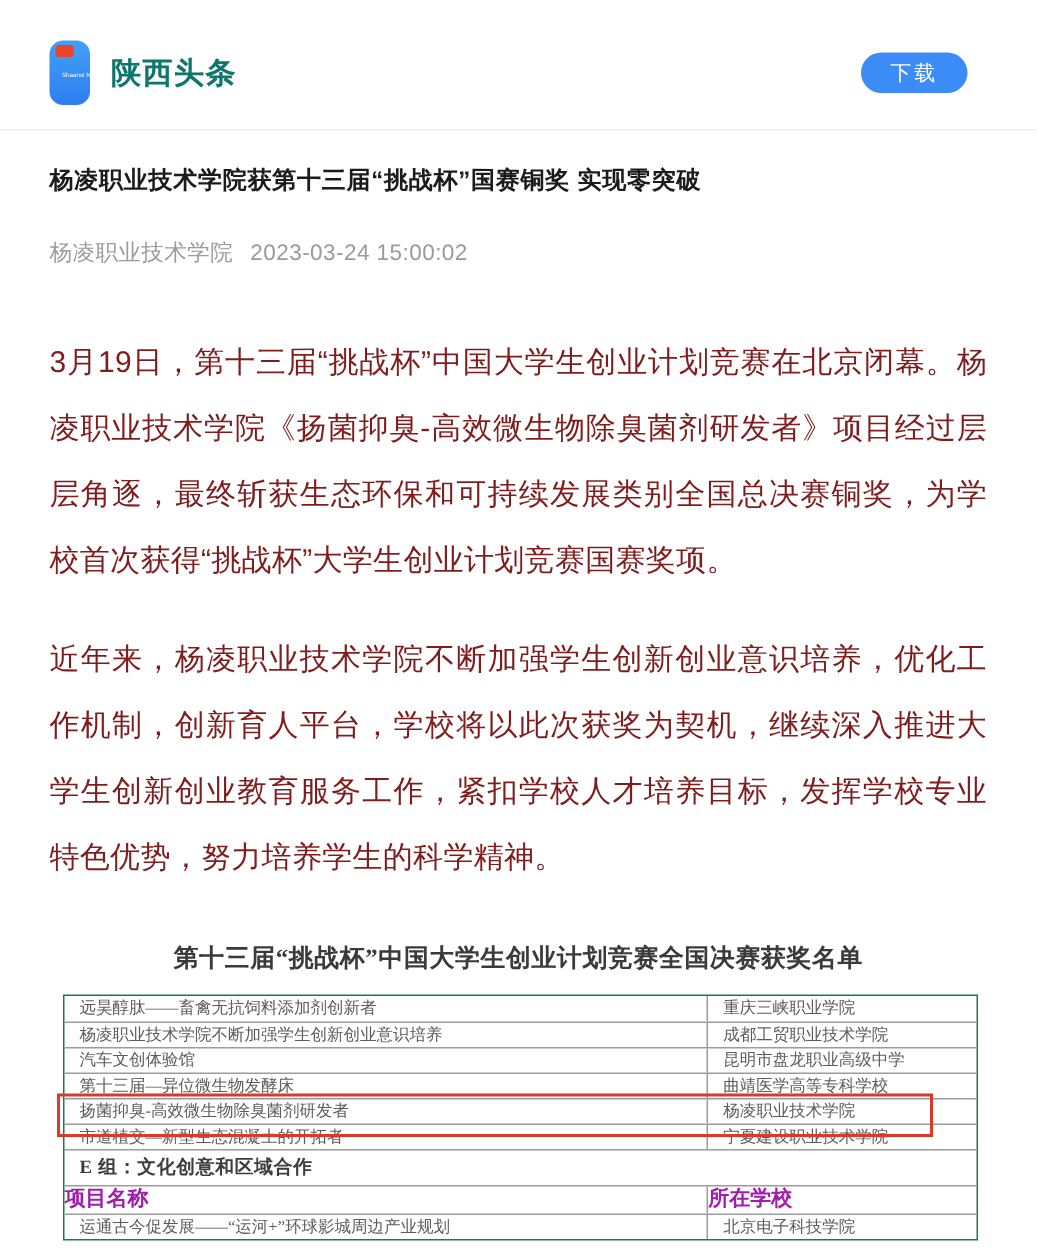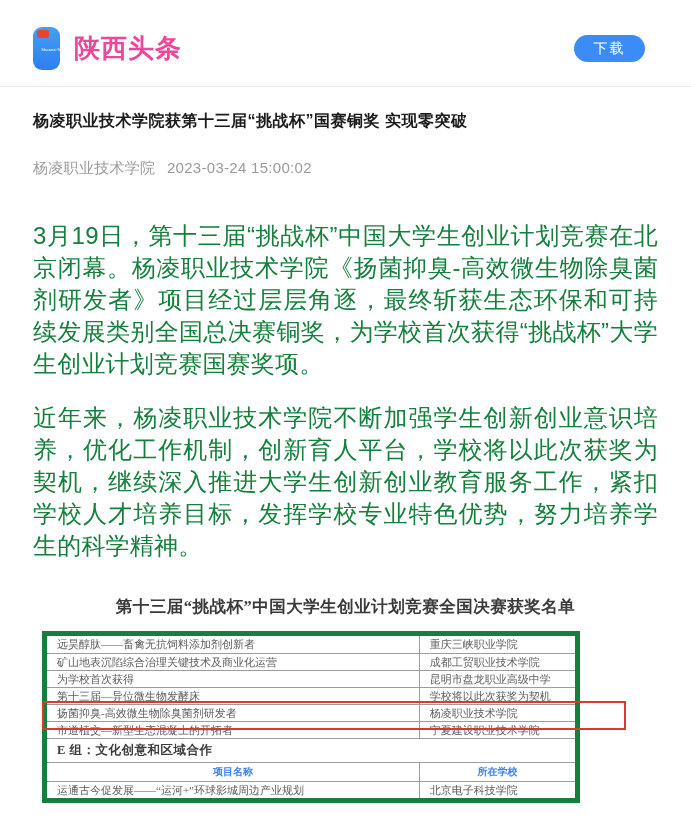--- a/index.html
+++ b/index.html
@@ -15,60 +15,60 @@
     background:#fff;
   }
   .logo{
     width:27px;height:43px;border-radius:9px;position:relative;flex:0 0 auto;
     background:linear-gradient(180deg,#42a0f5 0%,#2f7df0 100%);
     display:flex;align-items:center;justify-content:center;
   }
   .logo .zh{color:#fff;font-weight:bold;font-size:15px;line-height:15px;letter-spacing:1px;margin-top:3px;}
   .logo .en{color:#fff;font-size:8px;line-height:8px;transform:scale(0.52);transform-origin:center;white-space:nowrap;margin-top:2px;}
   .logo .badge{position:absolute;top:3px;left:4px;width:12px;height:8px;background:#e8452c;border-radius:2px;}
-  .site-name{margin-left:14px;font-size:26px;font-weight:600;color:#ec4899;letter-spacing:1px;}
+  .site-name{margin-left:14px;font-size:20px;font-weight:600;color:#0f766e;letter-spacing:1px;}
   .dl-btn{
     margin-left:auto;width:71px;height:27px;border-radius:14px;background:#3c8cf8;
     color:#fff;font-size:14px;display:flex;align-items:center;justify-content:center;
     letter-spacing:2px;cursor:pointer;border:none;
   }
   
   .article{padding:0 33px;}
   .title{
     margin:14px 0 0;font-size:16px;font-weight:700;color:#1b1b1b;
     line-height:39px;letter-spacing:0.5px;
   }
   .byline{margin-top:19px;font-size:15px;color:#9b9b9b;letter-spacing:0.3px;}
   .byline .time{margin-left:7px;text-align:center;}
   .para{
-    margin:22px 0 0;font-size:24px;color:#15803d;line-height:32px;
+    margin:22px 0 0;font-size:20px;color:#7f1d1d;line-height:44px;
     letter-spacing:0.2px;text-align:justify;
   }
   .para.first{margin-top:42px;}
   
   .figure{margin-top:34px;font-family:"Liberation Serif","DejaVu Serif",serif;}
   .fig-caption{
     text-align:center;font-size:16.5px;font-weight:bold;color:#3a3a3a;
     letter-spacing:0.5px;
   }
   .atable{
-    position:relative;margin:13px 0 0 9px;width:538px;box-sizing:border-box;
-    border:5px solid #15803d;color:#5c5c5c;
+    position:relative;margin:13px 0 0 9px;width:610px;box-sizing:border-box;
+    border:1px solid #15803d;color:#5c5c5c;
   }
   .trow{display:flex;height:17px;border-top:1px solid #9c9c9c;box-sizing:border-box;}
   #rows-d .trow:first-child{border-top:none;}
   .tcell{font-size:11px;line-height:16px;white-space:nowrap;overflow:hidden;box-sizing:border-box;}
   .proj{width:70.6%;border-right:1px solid #9c9c9c;padding-left:10px;}
   .school{flex:1;padding-left:10px;}
   .section-row{
     border-top:1px solid #9c9c9c;height:23px;line-height:23px;padding-left:10px;
     font-size:12.5px;font-weight:bold;color:#3d3d3d;letter-spacing:0.5px;
   }
   .head-row{display:flex;border-top:1px solid #9c9c9c;height:19px;box-sizing:border-box;}
-  .head-row .tcell{font-weight:bold;color:#3b82f6;font-size:10px;line-height:18px;text-align:center;padding-left:0;}
+  .head-row .tcell{font-weight:bold;color:#a21caf;font-size:14px;line-height:18px;text-align:left;padding-left:0;}
   .hlbox{
     position:absolute;left:-5px;top:65px;width:580px;height:25px;
     border:2px solid #d93a2c;pointer-events:none;background:transparent;
   }
 </style>
 </head>
 <body>
 
 <div class="header">
   <div class="logo">
@@ -91,30 +91,30 @@
 
   <div class="figure">
     <div class="fig-caption">第十三届“挑战杯”中国大学生创业计划竞赛全国决赛获奖名单</div>
     <div class="atable">
       <div id="rows-d">
           <div class="trow">
             <div class="tcell proj">远昊醇肽——畜禽无抗饲料添加剂创新者</div>
             <div class="tcell school">重庆三峡职业学院</div>
           </div>
           <div class="trow">
-            <div class="tcell proj">矿山地表沉陷综合治理关键技术及商业化运营</div>
+            <div class="tcell proj">杨凌职业技术学院不断加强学生创新创业意识培养</div>
             <div class="tcell school">成都工贸职业技术学院</div>
           </div>
           <div class="trow">
-            <div class="tcell proj">为学校首次获得</div>
+            <div class="tcell proj">汽车文创体验馆</div>
             <div class="tcell school">昆明市盘龙职业高级中学</div>
           </div>
           <div class="trow">
             <div class="tcell proj">第十三届—异位微生物发酵床</div>
-            <div class="tcell school">学校将以此次获奖为契机</div>
+            <div class="tcell school">曲靖医学高等专科学校</div>
           </div>
           <div class="trow">
             <div class="tcell proj">扬菌抑臭-高效微生物除臭菌剂研发者</div>
             <div class="tcell school">杨凌职业技术学院</div>
           </div>
           <div class="trow">
             <div class="tcell proj">市道植交—新型生态混凝土的开拓者</div>
             <div class="tcell school">宁夏建设职业技术学院</div>
           </div>
         </div>

